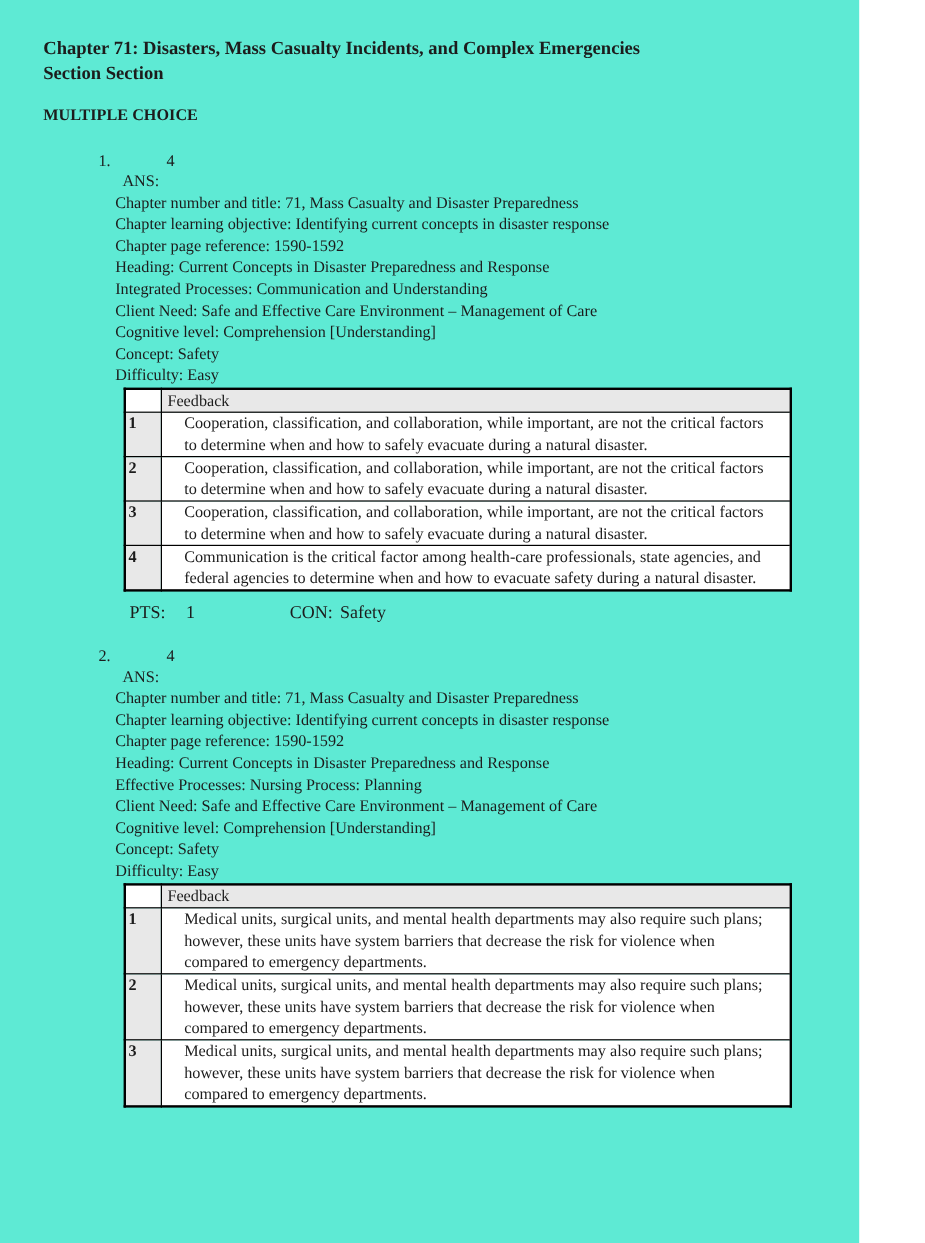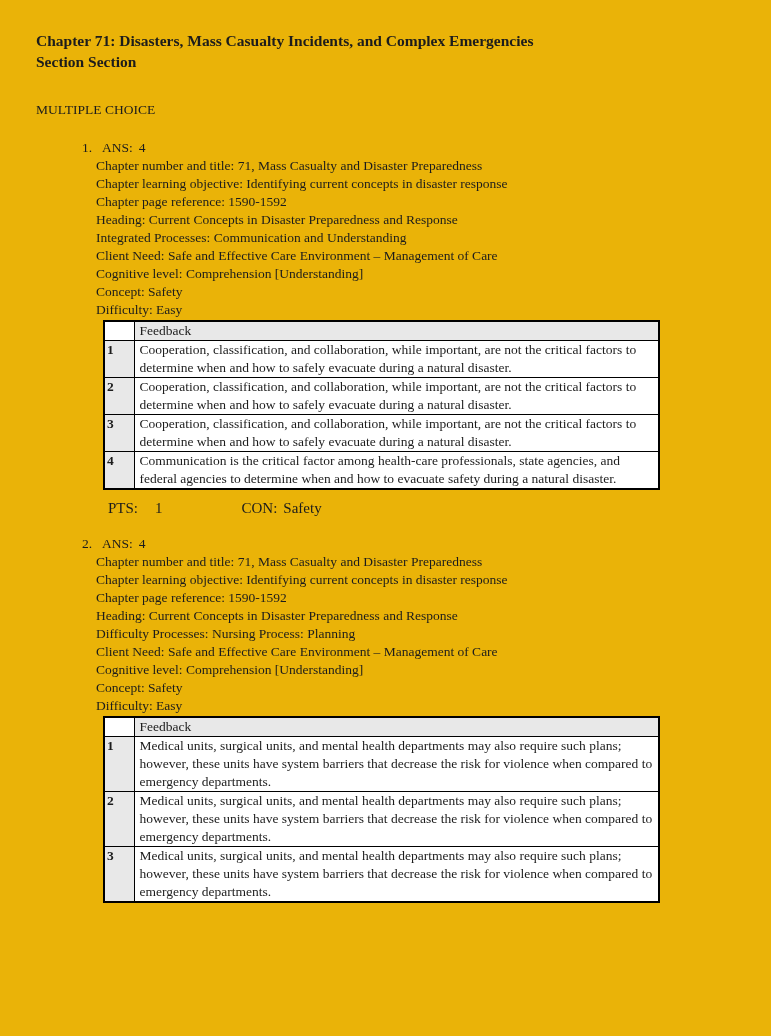--- a/index.html
+++ b/index.html
@@ -5,51 +5,51 @@
   * { margin: 0; padding: 0; box-sizing: border-box; }
   html, body { background: #ffffff; }
   body {
     width: 771px;
     height: 1036px;
     font-family: "Liberation Serif", serif;
     color: #1c1c1c;
     overflow: hidden;
   }
   .page {
-    width: 771px;
+    width: 716px;
     height: 1036px;
     padding: 30px 36px 0 36px;
-    background: #eab308;
+    background: #5eead4;
   }
   .doc-title {
     font-weight: bold;
     font-size: 15.5px;
     line-height: 21px;
   }
   .section-heading {
-    margin-top: 29px;
-    font-weight: normal;
+    margin-top: 15px;
+    font-weight: bold;
     font-size: 13.5px;
     line-height: 18px;
   }
   .question { margin-top: 0; }
   .q-first { margin-top: 20px; }
   .q-line {
     display: flex;
     margin-left: 46px;
     font-size: 13.5px;
     line-height: 18px;
   }
   .q-num {
     width: 14px;
     text-align: left;
     margin-right: 6px;
     flex: 0 0 auto;
   }
-  .ans-label { margin-right: 6px; }
+  .ans-label { margin-right: 6px; margin-top: 17px; }
   .detail-line {
     margin-left: 60px;
     font-size: 13.5px;
     line-height: 18px;
   }
   table.feedback {
     margin-left: 67px;
     margin-top: 1px;
     width: 557px;
     border-collapse: collapse;
@@ -69,21 +69,21 @@
     font-weight: bold;
     padding: 0 2px;
     line-height: 13px;
   }
   td.corner-cell {
     width: 30px;
     background: #ffffff;
   }
   td.fb-cell {
     background: #ffffff;
-    padding: 0 5px;
+    padding: 0 19px;
   }
   td.fb-header {
     background: #e8e8e8;
     padding: 0 5px;
   }
   .pts-line {
     margin-top: 9px;
     margin-bottom: 18px;
     margin-left: 72px;
     font-size: 15px;
@@ -155,21 +155,21 @@
   <div class="question">
     <div class="q-line">
       <span class="q-num">2.</span>
       <span class="ans-label">ANS:</span>
       <span>4</span>
     </div>
     <div class="detail-line">Chapter number and title: 71, Mass Casualty and Disaster Preparedness</div>
     <div class="detail-line">Chapter learning objective: Identifying current concepts in disaster response</div>
     <div class="detail-line">Chapter page reference: 1590-1592</div>
     <div class="detail-line">Heading: Current Concepts in Disaster Preparedness and Response</div>
-    <div class="detail-line">Difficulty Processes: Nursing Process: Planning</div>
+    <div class="detail-line">Effective Processes: Nursing Process: Planning</div>
     <div class="detail-line">Client Need: Safe and Effective Care Environment – Management of Care</div>
     <div class="detail-line">Cognitive level: Comprehension [Understanding]</div>
     <div class="detail-line">Concept: Safety</div>
     <div class="detail-line">Difficulty: Easy</div>
 
     <table class="feedback">
       <tbody>
         <tr>
           <td class="corner-cell"></td>
           <td class="fb-header">Feedback</td>

